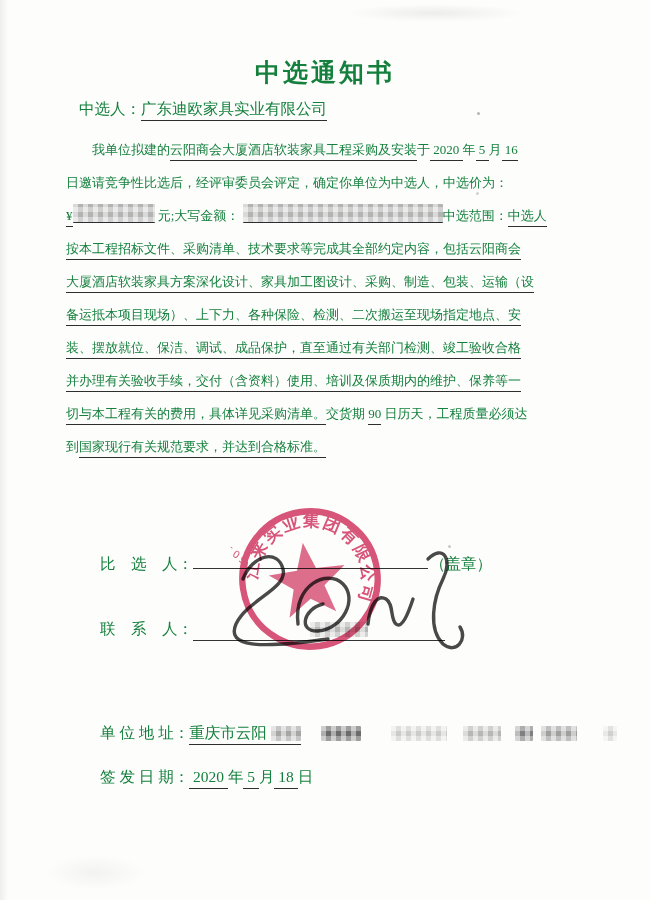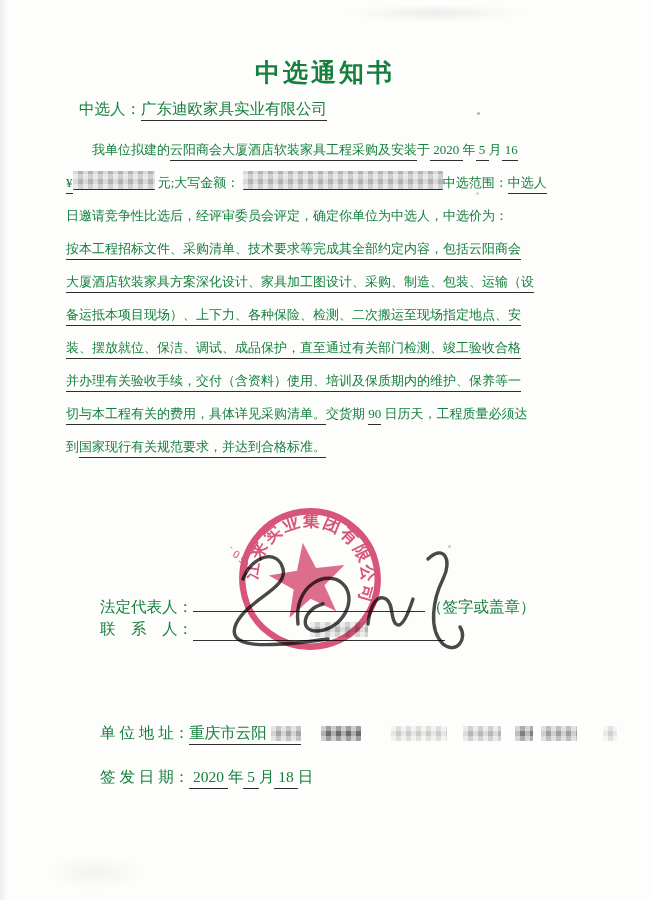--- a/index.html
+++ b/index.html
@@ -57,33 +57,33 @@
   <div class="speck" style="left:448px;top:545px;opacity:.7;"></div>
 
   <div id="doc-title">中选通知书</div>
 
   <div id="winner-line">
     <span>中选人：</span><span class="u">广东迪欧家具实业有限公司</span>
   </div>
 
   <div id="para">
       <div class="pline"><span>　　我单位拟建的</span><span class="u">云阳商会大厦酒店软装家具工程采购及安装</span><span>于</span><span class="u"> 2020 </span><span>年</span><span class="u"> 5 </span><span>月</span><span class="u"> 16</span></div>
+      <div class="pline"><span>日邀请竞争性比选后，经评审委员会评定，确定你单位为中选人，中选价为：</span></div>
       <div class="pline"><span class="u">¥</span><span class="px u" style="width: 82px; background-color: rgba(70, 70, 70, 0.32);"></span><span> 元;大写金额： </span><span class="px u" style="width: 200px; background-color: rgba(70, 70, 70, 0.32);"></span><span>中选范围：</span><span class="u">中选人</span></div>
-      <div class="pline"><span>日邀请竞争性比选后，经评审委员会评定，确定你单位为中选人，中选价为：</span></div>
       <div class="pline"><span class="u">按本工程招标文件、采购清单、技术要求等完成其全部约定内容，包括云阳商会</span></div>
       <div class="pline"><span class="u">大厦酒店软装家具方案深化设计、家具加工图设计、采购、制造、包装、运输（设</span></div>
       <div class="pline"><span class="u">备运抵本项目现场）、上下力、各种保险、检测、二次搬运至现场指定地点、安</span></div>
       <div class="pline"><span class="u">装、摆放就位、保洁、调试、成品保护，直至通过有关部门检测、竣工验收合格</span></div>
       <div class="pline"><span class="u">并办理有关验收手续，交付（含资料）使用、培训及保质期内的维护、保养等一</span></div>
       <div class="pline"><span class="u">切与本工程有关的费用，具体详见采购清单。</span><span>交货期 </span><span class="u">90</span><span> 日历天，工程质量必须达</span></div>
       <div class="pline"><span>到</span><span class="u">国家现行有关规范要求，并达到合格标准。</span></div>
     </div>
 
   <div id="sig">
-      <div class="srow" style="top: 55px;"><span class="slabel">法定代表人：</span><span class="sline" style="width: 232px;"></span><span class="ssuffix">（签字或盖章）</span></div>
+      <div class="srow" style="top: 12px;"><span class="slabel">比　选　人：</span><span class="sline" style="width: 235px;"></span><span class="ssuffix">（盖章）</span></div>
       <div class="srow" style="top: 83px; text-align: center;"><span class="slabel">联　系　人：</span><span class="sline" style="width: 252px;"><span class="px" style="width: 58px; background-color: rgba(70, 70, 70, 0.3); margin-left: 40px;"></span></span></div>
       <div class="srow" style="top: 187px;"><span class="slabel">单 位 地 址：</span><span class="u">重庆市云阳<span class="px" style="width: 30px; background-color: rgba(70, 70, 70, 0.4); margin-left: 4px;"></span></span><span class="px" style="width: 40px; background-color: rgba(70, 70, 70, 0.75); margin-left: 20px;"></span><span class="px" style="width: 56px; background-color: rgba(70, 70, 70, 0.18); margin-left: 30px;"></span><span class="px" style="width: 38px; background-color: rgba(70, 70, 70, 0.3); margin-left: 16px;"></span><span class="px" style="width: 18px; background-color: rgba(70, 70, 70, 0.62); margin-left: 14px;"></span><span class="px" style="width: 36px; background-color: rgba(70, 70, 70, 0.45); margin-left: 8px;"></span><span class="px" style="width: 14px; background-color: rgba(70, 70, 70, 0.15); margin-left: 26px;"></span></div>
       <div class="srow" style="top: 231px;"><span class="slabel">签 发 日 期：</span><span class="u"> 2020 </span><span>年</span><span class="u"> 5 </span><span>月</span><span class="u"> 18 </span><span>日</span></div>
     </div>
 
   <svg id="stamp" viewBox="0 0 140 140">
     <defs>
       <path id="arcTop" d="M20,70 a50,50 0 1 1 0,0.1" fill="none"></path>
       <path id="arcBottom" d="M22,70 a48,48 0 1 0 0,0.1" fill="none"></path>
     </defs>

